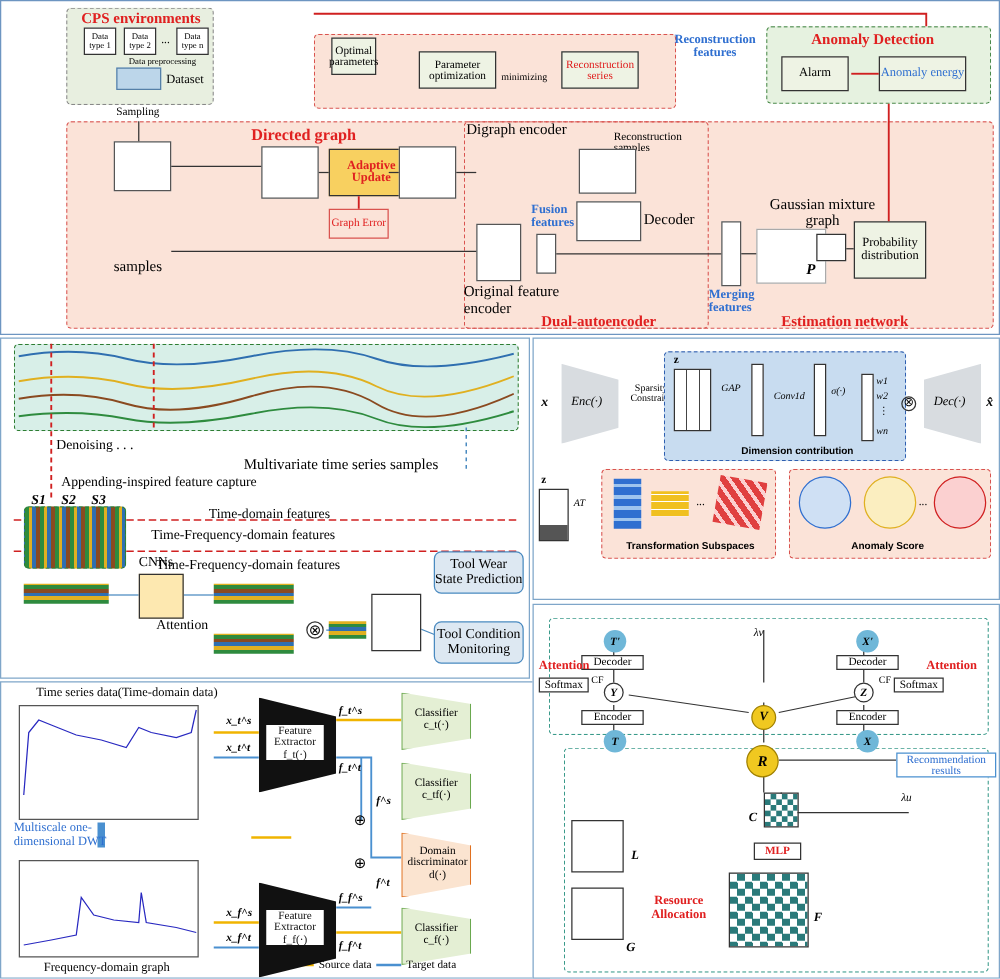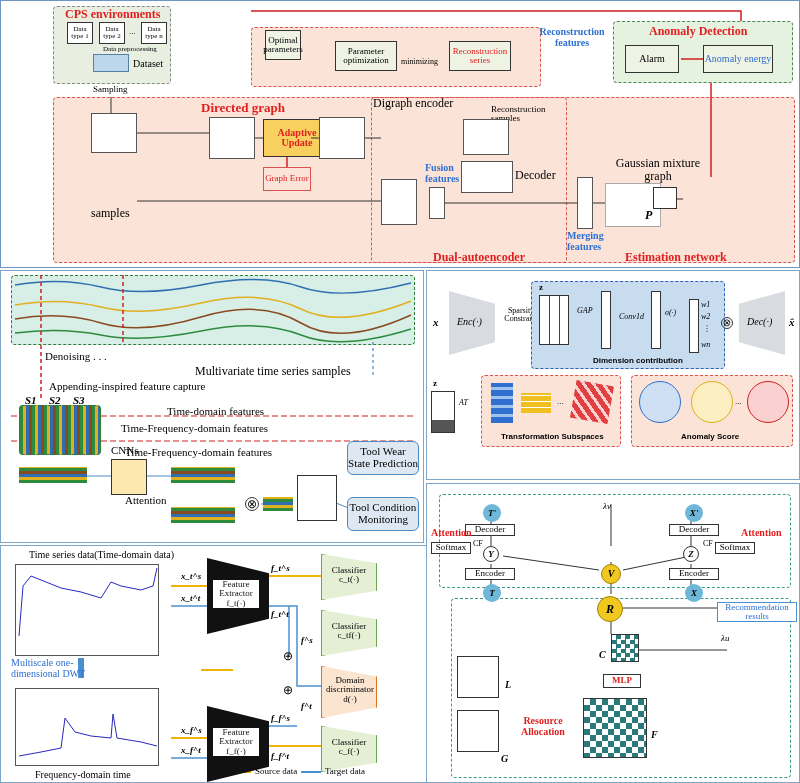--- a/index.html
+++ b/index.html
@@ -53,27 +53,29 @@
   <div class="box red" style="left:262px;top:166px;width:48px;height:24px;background:#fbe3d8;border-color:#d9534f;">Graph Error</div>
 
   <div class="t" style="left:372px;top:96px;font-size:12px;">Digraph encoder</div>
   <div class="t" style="left:490px;top:104px;font-size:9px;width:60px;white-space:normal;">Reconstruction samples</div>
   <div class="abs" style="left:462px;top:118px;width:46px;height:36px;background:#fff;border:1px solid #555;"></div>
   <div class="t blue bold" style="left:424px;top:162px;font-size:10px;width:36px;white-space:normal;">Fusion features</div>
   <div class="abs" style="left:460px;top:160px;width:52px;height:32px;background:#fff;border:1px solid #555;"></div>
   <div class="t" style="left:514px;top:168px;font-size:12px;">Decoder</div>
   <div class="abs" style="left:428px;top:186px;width:16px;height:32px;background:#fff;border:1px solid #555;"></div>
   <div class="abs" style="left:380px;top:178px;width:36px;height:46px;background:#fff;border:1px solid #555;"></div>
+  <div class="t" style="left:370px;top:226px;font-size:12px;width:110px;white-space:normal;">Original feature encoder</div>
 
   <div class="t" style="left:612px;top:156px;font-size:12px;width:90px;white-space:normal;text-align:center;">Gaussian mixture graph</div>
   <div class="abs" style="left:576px;top:176px;width:16px;height:52px;background:#fff;border:1px solid #555;"></div>
   <div class="t blue bold" style="left:566px;top:230px;font-size:10px;width:40px;white-space:normal;">Merging features</div>
   <div class="abs" style="left:604px;top:182px;width:56px;height:44px;background:#fff;border:1px solid #aaa;"></div>
   <div class="abs" style="left:652px;top:186px;width:24px;height:22px;background:#fff;border:1px solid #333;"></div>
   <div class="t bold" style="left:644px;top:208px;font-size:12px;font-style:italic;">P</div>
+  <div class="box" style="left:682px;top:176px;width:58px;height:46px;font-size:10px;">Probability distribution</div>
 
   <div class="t red bold" style="left:432px;top:250px;font-size:12px;">Dual-autoencoder</div>
   <div class="t red bold" style="left:624px;top:250px;font-size:12px;">Estimation network</div>
 
   <svg width="800" height="268">
     <g stroke="#d02020" stroke-width="1.5" fill="none">
       <path d="M250 10 L740 10 L740 20"></path>
       <path d="M710 176 L710 82"></path>
       <path d="M702 58 L680 58"></path>
       <path d="M286 156 L286 166"></path>
@@ -194,21 +196,21 @@
       <path d="M268 60 L296 60 L296 140 L320 140"></path>
       <path d="M268 180 L296 180"></path>
       <path d="M288 60 L288 110"></path>
     </g>
     <path d="M80 112 L80 132" stroke="#4a90d0" stroke-width="6"></path>
     <line x1="230" y1="226" x2="250" y2="226" stroke="#f0b400" stroke-width="2"></line>
     <line x1="300" y1="226" x2="320" y2="226" stroke="#4a90d0" stroke-width="2"></line>
   </svg>
   <div class="t blue" style="left:10px;top:112px;font-size:10px;width:90px;white-space:normal;">Multiscale one-dimensional DWT</div>
   <div class="abs" style="left:14px;top:142px;width:144px;height:78px;border:1px solid #555;"></div>
-  <div class="t" style="left:34px;top:224px;font-size:10px;">Frequency-domain time</div>
+  <div class="t" style="left:34px;top:224px;font-size:10px;">Frequency-domain graph</div>
   <div class="t" style="left:180px;top:26px;font-size:9px;font-style:italic;font-weight:bold;">x_t^s</div>
   <div class="t" style="left:180px;top:48px;font-size:9px;font-style:italic;font-weight:bold;">x_t^t</div>
   <div class="abs" style="left:206px;top:12px;width:62px;height:76px;background:#111;clip-path:polygon(0 0,100% 20%,100% 80%,0 100%);"></div>
   <div class="t" style="left:212px;top:34px;font-size:9px;color:#111;background:#fff;width:46px;white-space:normal;text-align:center;">Feature Extractor f_t(·)</div>
   <div class="t" style="left:180px;top:180px;font-size:9px;font-style:italic;font-weight:bold;">x_f^s</div>
   <div class="t" style="left:180px;top:200px;font-size:9px;font-style:italic;font-weight:bold;">x_f^t</div>
   <div class="abs" style="left:206px;top:160px;width:62px;height:76px;background:#111;clip-path:polygon(0 0,100% 20%,100% 80%,0 100%);"></div>
   <div class="t" style="left:212px;top:182px;font-size:9px;color:#111;background:#fff;width:46px;white-space:normal;text-align:center;">Feature Extractor f_f(·)</div>
   <div class="abs" style="left:320px;top:8px;width:56px;height:46px;background:#e4efd4;border:1.5px solid #6aa84f;clip-path:polygon(0 0,100% 20%,100% 80%,0 100%);"></div>
   <div class="t" style="left:326px;top:20px;font-size:9px;width:44px;white-space:normal;text-align:center;">Classifier c_t(·)</div>

